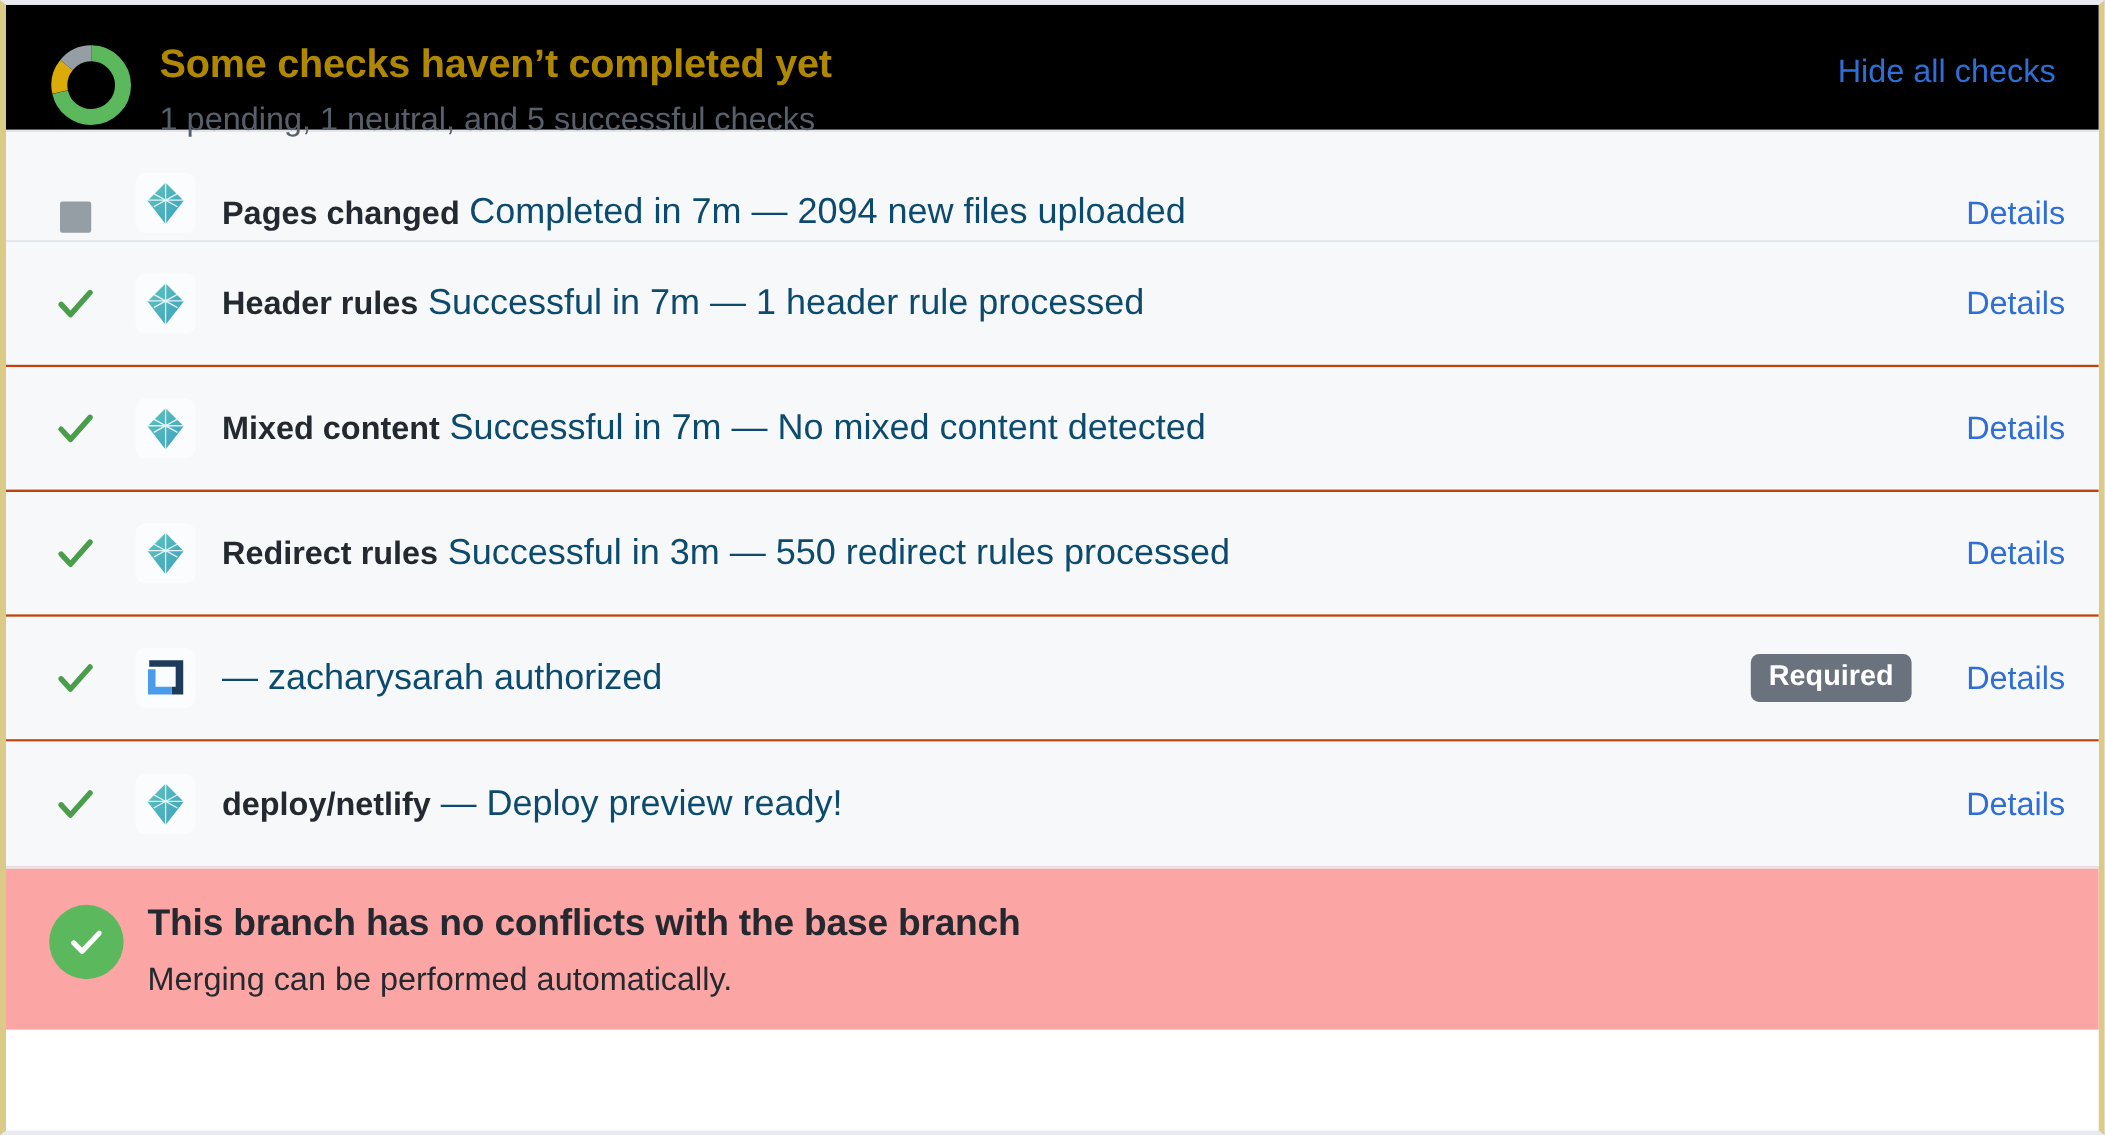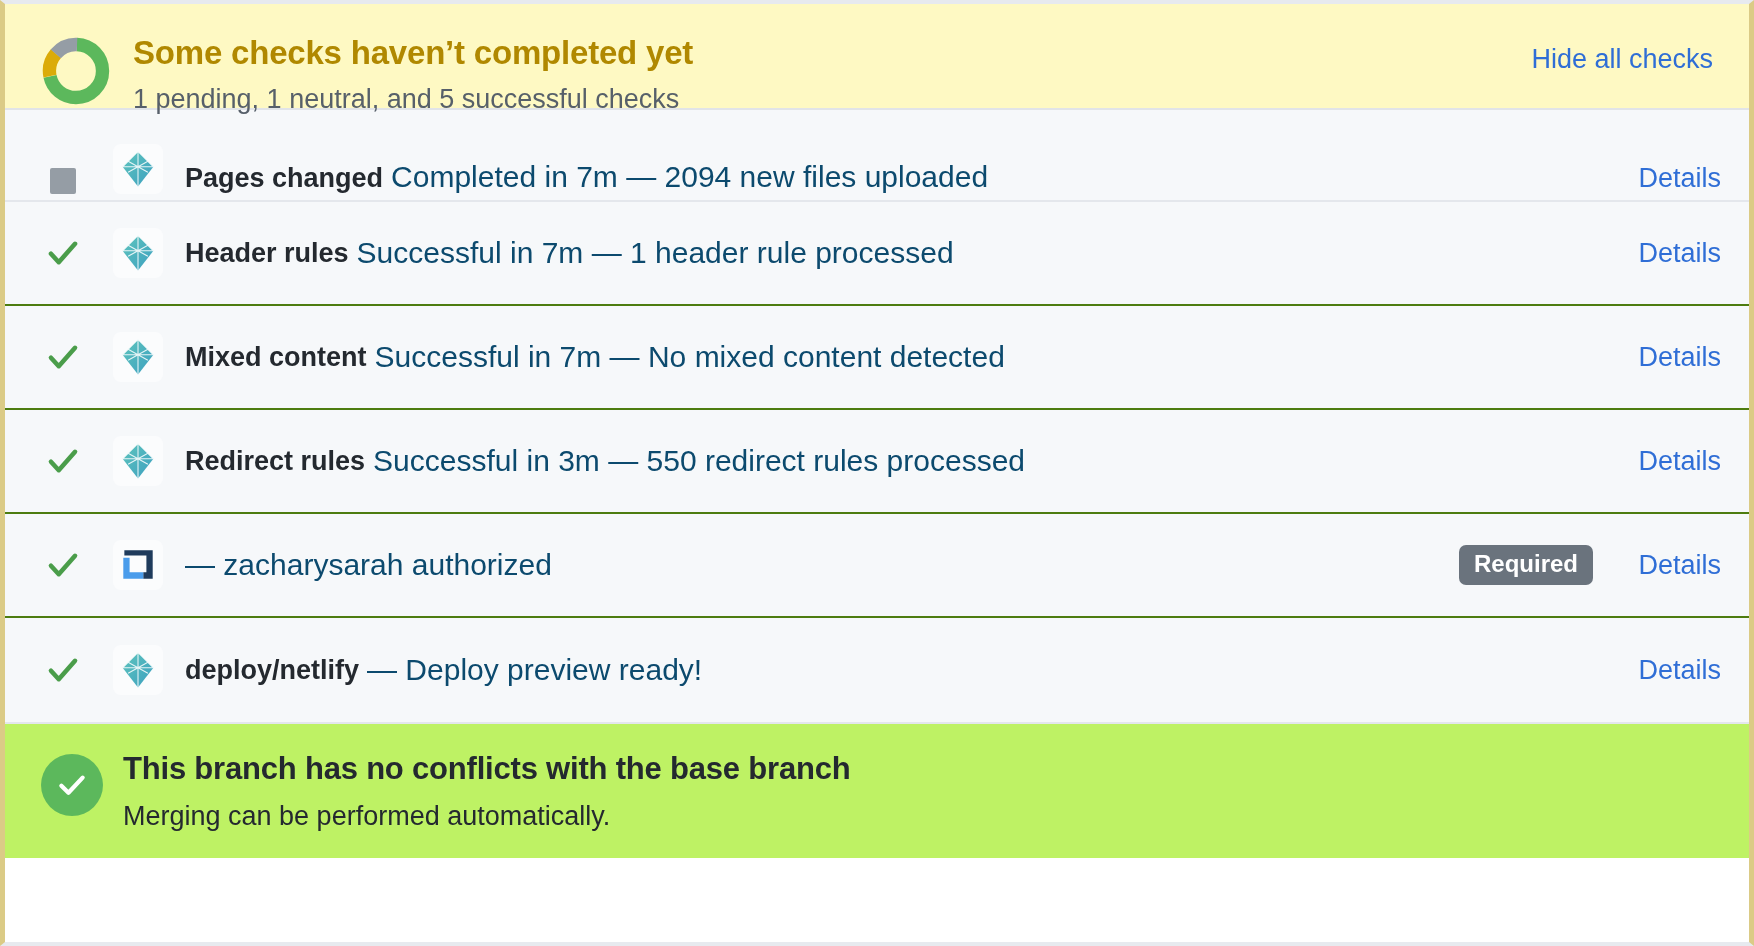--- a/index.html
+++ b/index.html
@@ -26,21 +26,21 @@
     border-bottom: 4px solid #e7eaef;
     background: #ffffff;
     overflow: hidden;
   }
 
   
   .status-header {
     display: flex;
     align-items: flex-start;
     padding: 26px 28px 20px 36px;
-    background: #fef9c3;
+    background: #000000;
     position: relative;
     height: 104px;
     box-sizing: border-box;
   }
   .donut-wrap {
     flex: 0 0 auto;
     width: 70px;
     height: 70px;
     margin-top: 6px;
     margin-right: 22px;
@@ -79,21 +79,21 @@
   .checks-list {
     background: #f6f8fa;
     border-top: 2px solid #e1e4e8;
   }
   .check-row {
     display: flex;
     align-items: center;
     height: 104px;
     box-sizing: border-box;
     padding: 0 28px 0 36px;
-    border-bottom: 2px solid #4d7c0f;
+    border-bottom: 2px solid #c2410c;
     background: #f6f8fa;
   }
   .check-row:last-child { border-bottom: none; }
 
   
   .check-row.clipped {
     height: 92px;
     align-items: flex-end;
     padding-bottom: 6px;
     border-bottom: 2px solid #e4e7ec;
@@ -155,21 +155,21 @@
     cursor: pointer;
     white-space: nowrap;
     min-width: 100px;
     text-align: right;
   }
 
   
   .merge-status {
     display: flex;
     align-items: flex-start;
-    background: #bef264;
+    background: #fca5a5;
     padding: 26px 28px 22px 36px;
     border-top: 2px solid #e4e7ec;
   }
   .merge-icon {
     flex: 0 0 auto;
     width: 62px;
     height: 62px;
     border-radius: 50%;
     background: #5cb85c;
     display: flex;

